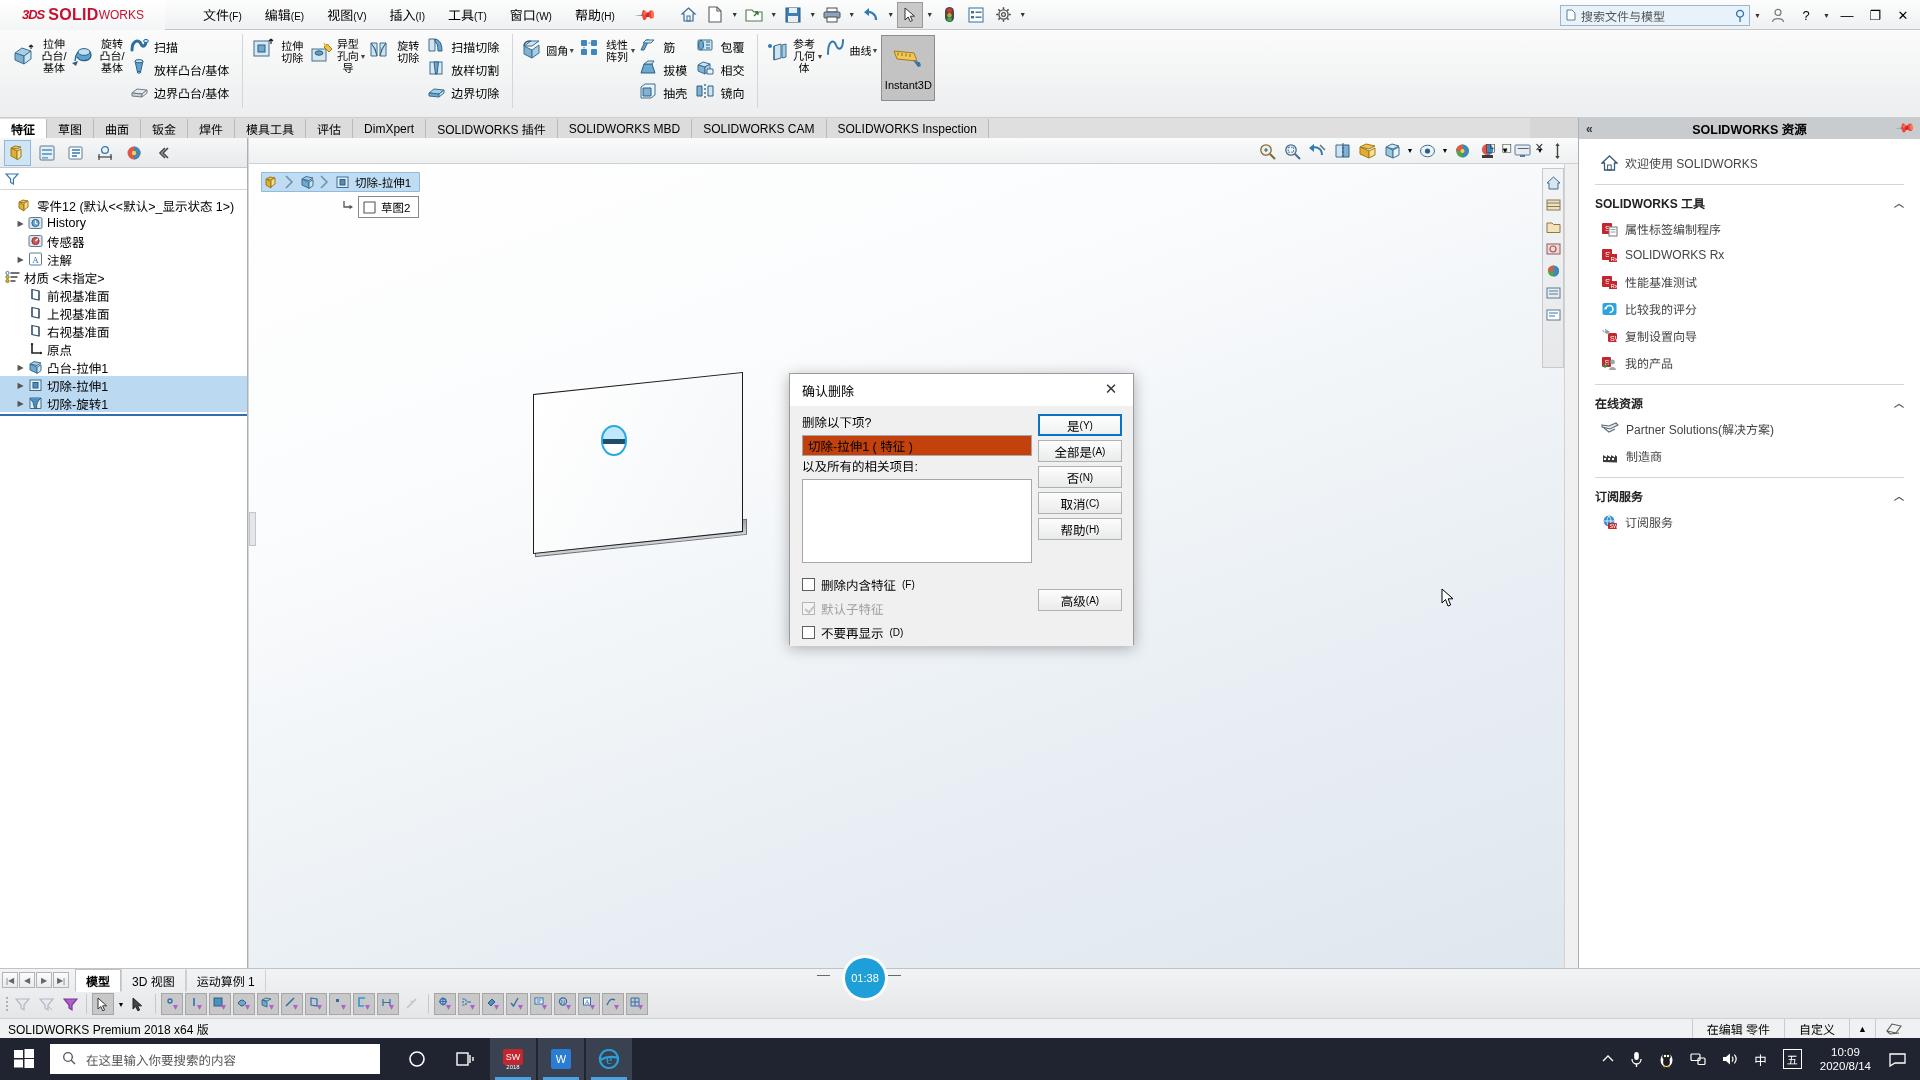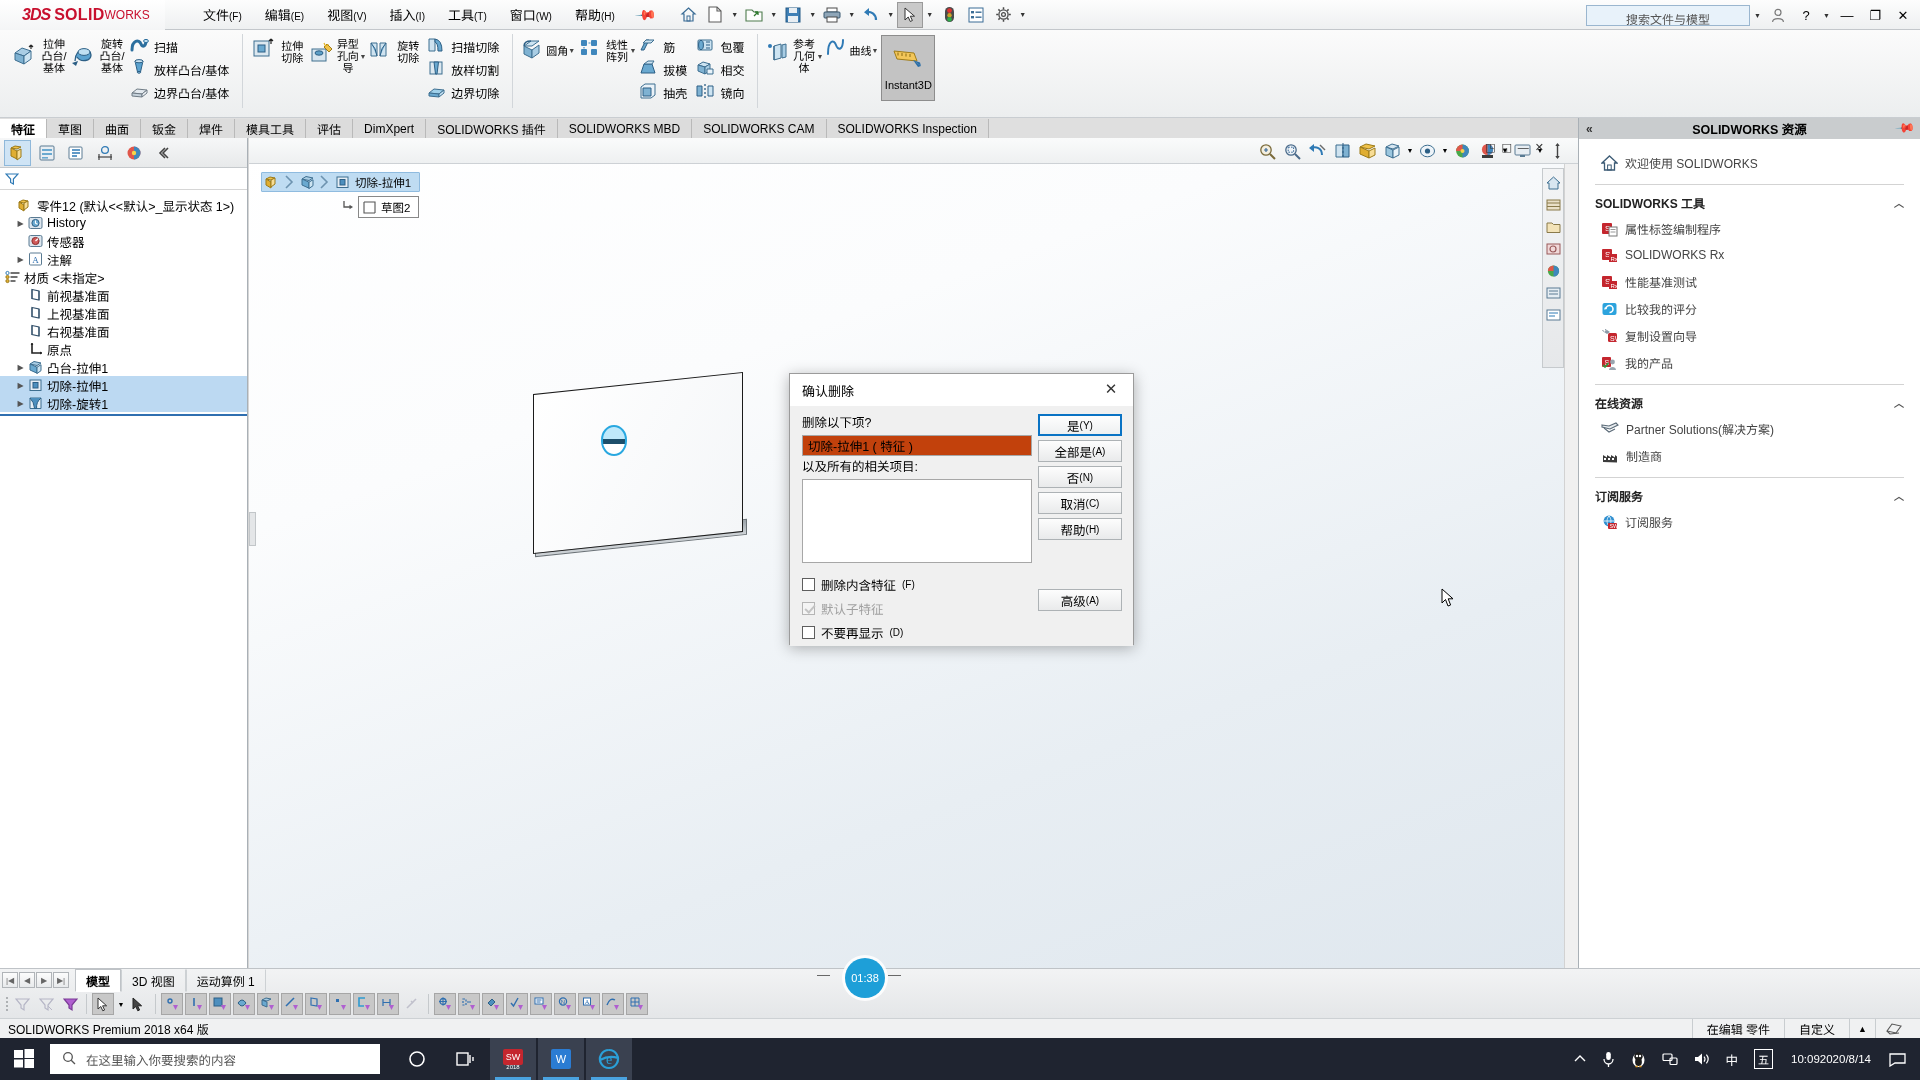--- a/index.html
+++ b/index.html
@@ -15,38 +15,38 @@
   
   .titlebar{
     position:absolute; left:0; top:0; width:1920px; height:30px;
     background:linear-gradient(#fdfdfd,#eef0f1);
     border-bottom:1px solid #c3c7cb; display:flex; align-items:center;
   }
   .logo{
     width:165px; height:30px; display:flex; align-items:center; padding-left:22px;
     background:linear-gradient(#ffffff,#f4f5f6);
   }
-  .logo-ds{ color:#c8102e; font-weight:bold; font-size:16px; letter-spacing:-1px; font-style:italic;}
+  .logo-ds{ color:#c8102e; font-weight:bold; font-size:13px; letter-spacing:-1px; font-style:italic;}
   .logo-solid{ color:#c8102e; font-weight:bold; font-size:16px; letter-spacing:.3px; margin-left:4px;}
   .logo-works{ color:#c8102e; font-weight:normal; font-size:12px; }
   .menubar{ display:flex; align-items:center; margin-left:28px; gap:3px; }
   .menu-item{ padding:4px 10px; font-size:13px; cursor:default; white-space:nowrap; }
   .menu-item small{ font-size:10px; }
   .pin-ico{ margin-left:10px; color:#2d7fc1; font-size:14px; transform:rotate(40deg); }
 
   .qtoolbar{ display:flex; align-items:center; margin-left:20px; gap:1px;}
   .qt{ width:26px;height:26px;display:flex;align-items:center;justify-content:center;cursor:default;}
   .qt.sel{ background:#c9c9c9; border:1px solid #9a9a9a;}
   .caret{ width:11px;height:26px;display:flex;align-items:center;justify-content:center;font-size:7px;color:#333;cursor:default;}
 
   .doc-title{ position:absolute; left:0; right:0; text-align:center; font-size:13px; pointer-events:none;}
   .tb-right{ position:absolute; right:4px; top:0; height:30px; display:flex; align-items:center; gap:2px;}
   .searchbox{
-    width:164px;height:21px;border:1px solid #9ab6cf;background:#e8f2fa;
-    display:flex;align-items:center;padding:0 4px;font-size:12px;color:#555;gap:4px;flex-direction:column;
+    width:190px;height:21px;border:1px solid #9ab6cf;background:#e8f2fa;
+    display:flex;align-items:center;padding:0 4px;font-size:12px;color:#555;gap:4px;
   }
   .searchbox .mag{ margin-left:auto;color:#2a6ea8;font-size:14px;}
   .wbtn{ width:26px;height:26px;display:flex;align-items:center;justify-content:center;font-size:13px;cursor:default;}
 
   
   .ribbon{
     position:absolute; left:0; top:30px; width:1920px; height:88px;
     background:linear-gradient(#fbfbfb,#eceeef); border-bottom:1px solid #c9cdd1;
     display:flex; align-items:flex-start; padding-left:6px;
   }
@@ -218,21 +218,21 @@
   .tb-search{
     width:330px;height:30px;background:#fff;color:#555;display:flex;align-items:center;
     gap:10px;padding-left:12px;font-size:12.5px;margin-left:2px;
   }
   .tb-icons{ display:flex; align-items:center; margin-left:14px; gap:2px;}
   .tbi{ width:46px;height:42px;display:flex;align-items:center;justify-content:center;cursor:default;position:relative;}
   .tbi.run{ background:#3a4150; }
   .tbi.run:after{ content:""; position:absolute;bottom:0;left:5px;right:5px;height:3px;background:#4aa3e0;}
   .tray{ margin-left:auto; display:flex;align-items:center; gap:0; padding-right:6px;}
   .tcell{ padding:0 8px;height:42px;display:flex;align-items:center;justify-content:center;font-size:12.5px;cursor:default;}
-  .clock{ display:flex;flex-direction:row;align-items:center;justify-content:center;font-size:11.5px;line-height:14px;padding:0 10px;height:42px;cursor:default;}
+  .clock{ display:flex;flex-direction:column;align-items:center;justify-content:center;font-size:11.5px;line-height:14px;padding:0 10px;height:42px;cursor:default;}
 
   
   .modal-shadow{
     position:absolute; left:789px; top:373px; width:345px; height:272px;
     box-shadow:0 3px 14px rgba(0,0,0,.30);
   }
   .modal{
     position:absolute; left:789px; top:373px; width:345px; height:272px;
     background:#f0f0f0; border:1px solid #9b9b9b; font-size:12.5px;
   }

